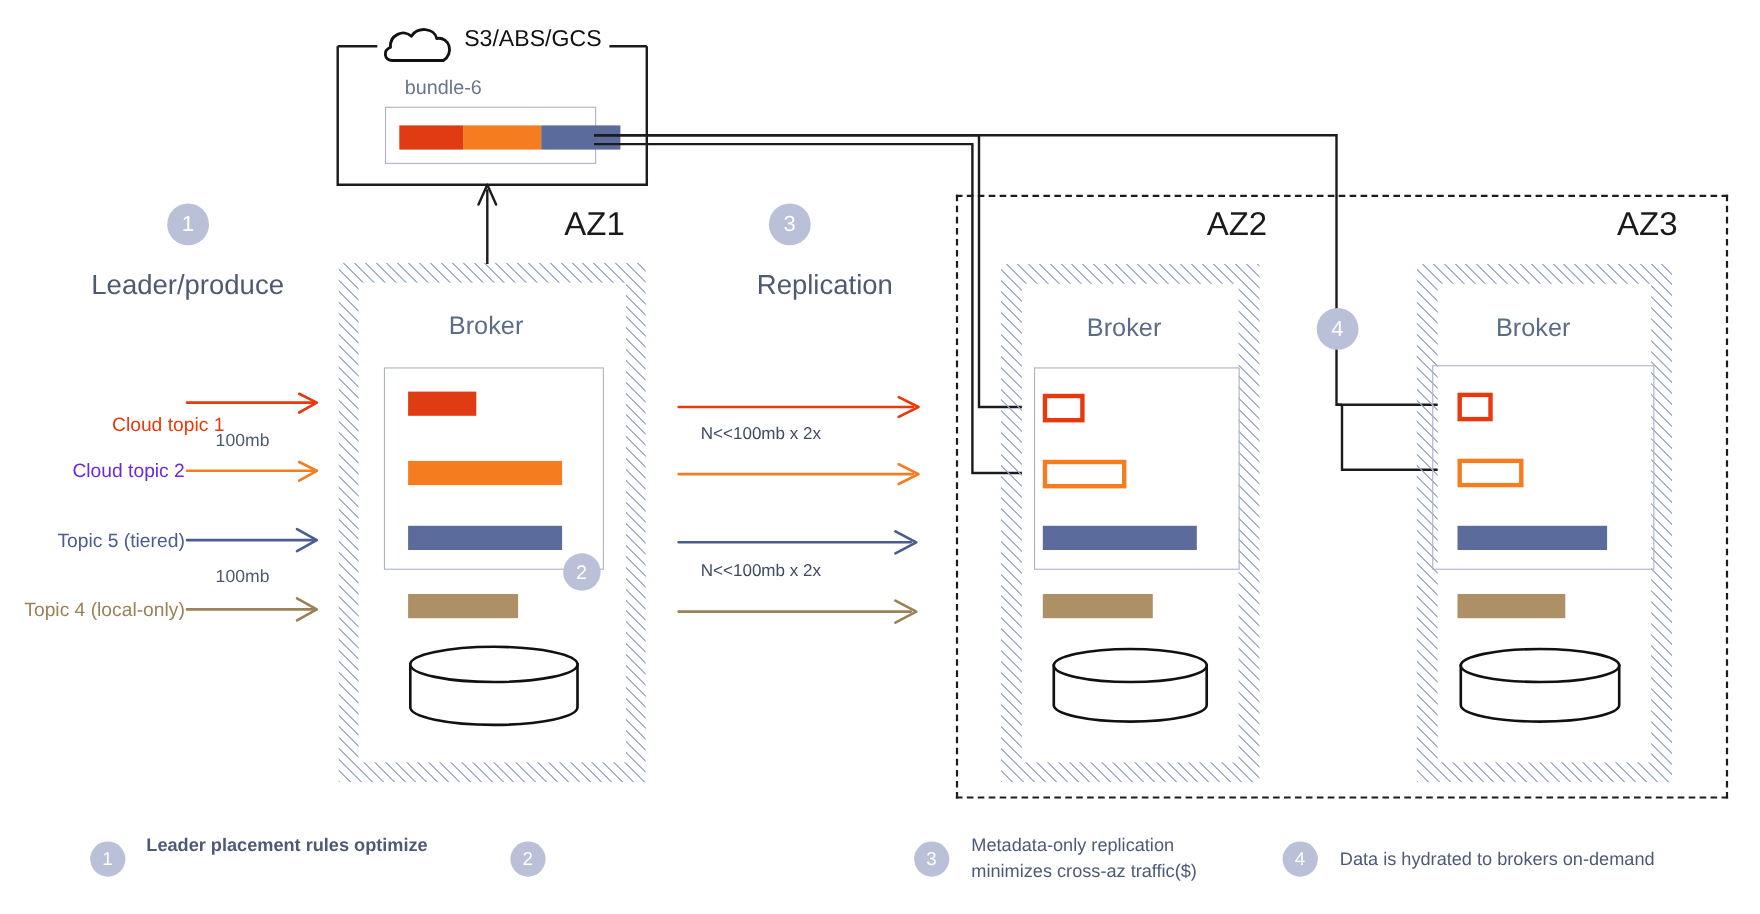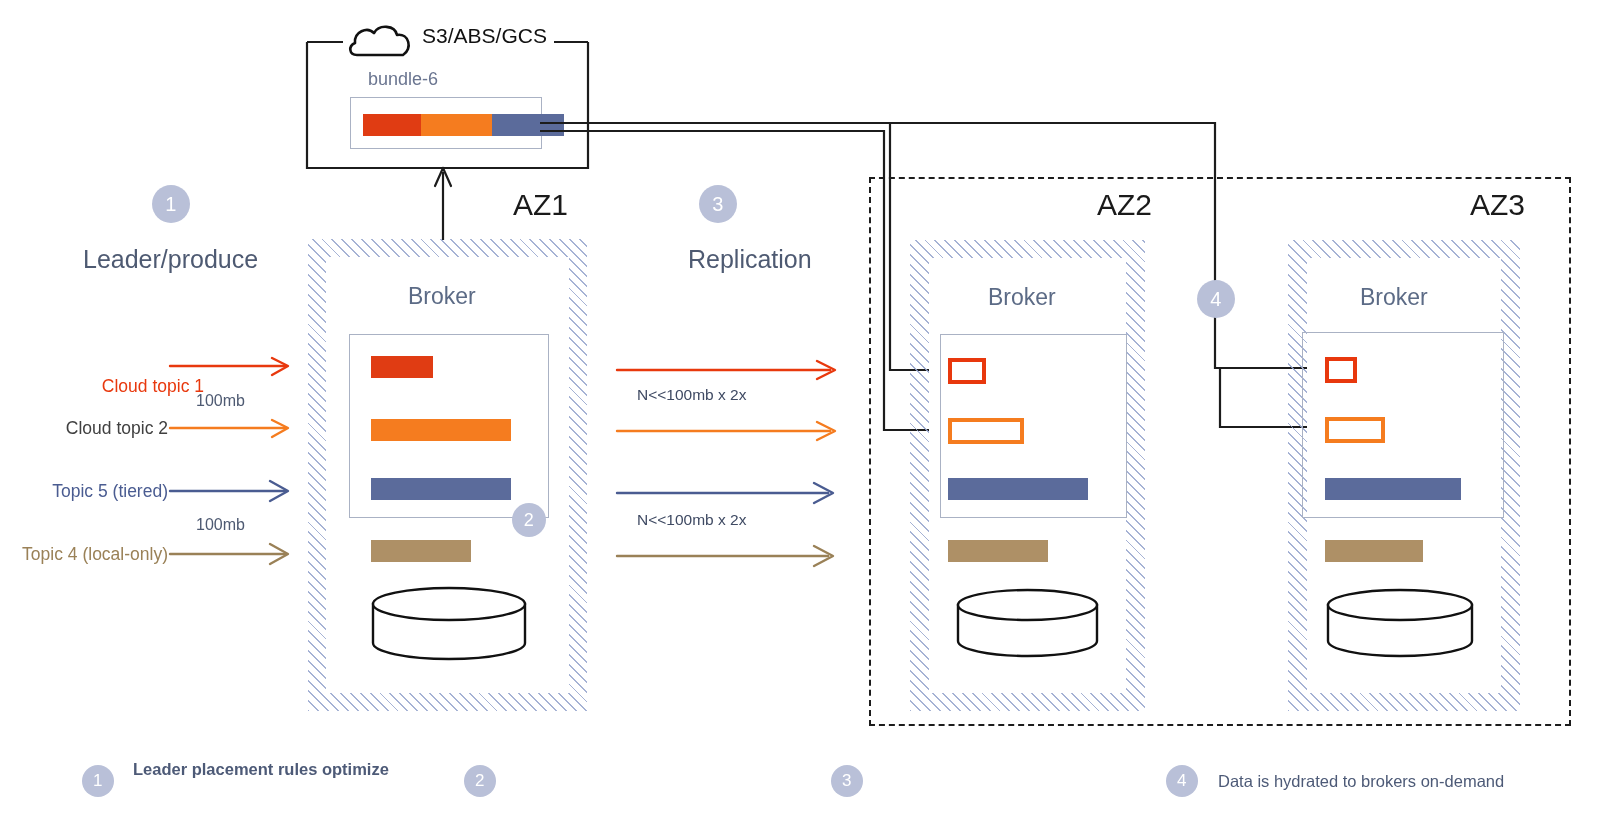--- a/index.html
+++ b/index.html
@@ -91,21 +91,21 @@
     <path d="M 1215,368 L 1220,368 M 1220,368 L 1220,427 L 1325,427" stroke="#1c1c1c" stroke-width="2.2" fill="none"></path>
 
     <path d="M 443,240 L 443,172" stroke="#1c1c1c" stroke-width="2.2" fill="none"></path>
     <path d="M 443,168 L 435,186 M 443,168 L 451,186" stroke="#1c1c1c" stroke-width="2.2" fill="none" stroke-linecap="round"></path>
   </svg>
 
   <div class="numcircle nc-big" style="left:152px;top:185px;">1</div>
   <div class="sec-title" style="left:83px;top:245px;">Leader/produce</div>
 
   <div class="topic-label" style="left:0px;top:376px;width:168px;color:#e8380d;margin-left:36px;">Cloud topic 1</div>
-  <div class="topic-label" style="left:0px;top:418px;width:168px;color:#404040;">Cloud topic 2</div>
+  <div class="topic-label" style="left:0px;top:418px;width:168px;color:#6d28d9;">Cloud topic 2</div>
   <div class="topic-label" style="left:0px;top:481px;width:168px;color:#4a5c91;">Topic 5 (tiered)</div>
   <div class="topic-label" style="left:0px;top:544px;width:168px;color:#9a8157;">Topic 4 (local-only)</div>
 
   <div class="mb-label" style="left:196px;top:392px;">100mb</div>
   <div class="mb-label" style="left:196px;top:516px;">100mb</div>
 
   <svg width="1600" height="831">
     <g stroke-width="2.4" fill="none" stroke-linecap="round">
       <path d="M 170,366 L 285,366" stroke="#e8380d"></path>
       <path d="M 272,358 L 288,366 L 272,375" stroke="#e8380d" stroke-linejoin="round"></path>
@@ -207,19 +207,23 @@
   </svg>
 
   <div class="numcircle nc-leg" style="left:82px;top:765px;">1</div>
   <div class="legend-text" style="left:133px;top:758px;width:300px;font-weight:bold;">
     <div>Leader placement rules optimize</div>
   </div>
 
   <div class="numcircle nc-leg" style="left:464px;top:765px;">2</div>
 
   <div class="numcircle nc-leg" style="left:831px;top:765px;">3</div>
+  <div class="legend-text" style="left:883px;top:758px;width:290px;">
+    <div>Metadata-only replication</div>
+    <div>minimizes cross-az traffic($)</div>
+  </div>
 
   <div class="numcircle nc-leg" style="left:1166px;top:765px;">4</div>
   <div class="legend-text" style="left:1218px;top:770px;width:360px;">
     <div>Data is hydrated to brokers on-demand</div>
   </div>
 
 </div>
 
 </body></html>

